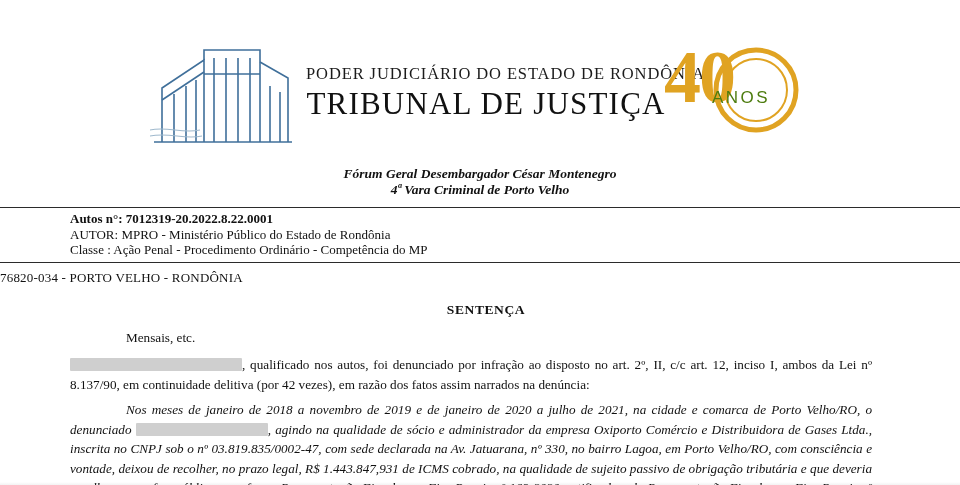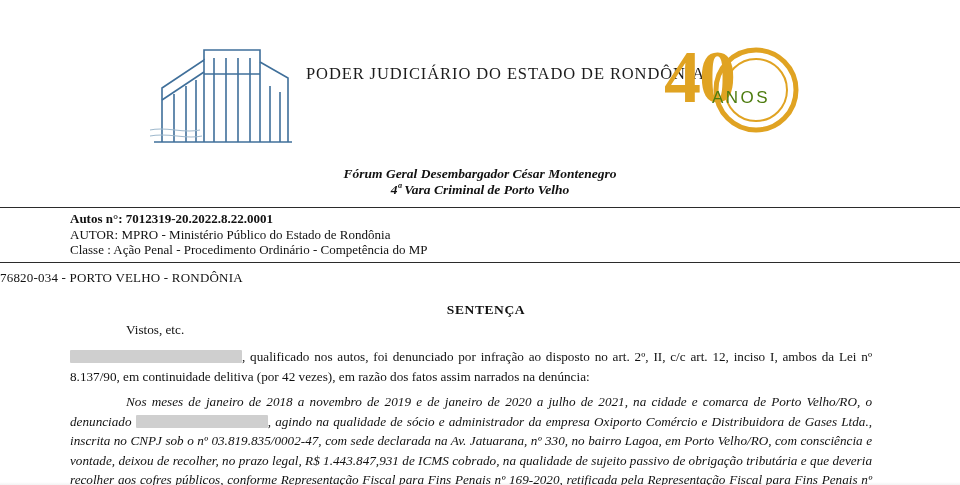--- a/index.html
+++ b/index.html
@@ -129,21 +129,21 @@
   
   .doc-body {
     padding: 0 88px 0 70px;
   }
   .sentenca {
     text-align: center;
     font-weight: bold;
     font-size: 13.5px;
     letter-spacing: 0.6px;
     margin-top: 16px;
-    margin-bottom: 2px;
+    margin-bottom: 10px;
     padding-left: 30px;
   }
   .para {
     font-family: "Liberation Serif", serif;
     font-size: 13.2px;
     line-height: 19.5px;
     text-align: justify;
     margin: 0 0 6px 0;
   }
   .para.indent-2 { text-indent: 56px; font-style: italic; }
@@ -199,20 +199,21 @@
         </g>
         <g fill="none" stroke="#9fb9cd" stroke-width="1.1">
           <path d="M2 100 C 20 96, 34 104, 52 100"></path>
           <path d="M2 106 C 22 102, 36 110, 54 106"></path>
         </g>
       </svg>
     </div>
 
     <div class="logo-text">
       <div class="logo-line1">PODER JUDICIÁRIO DO ESTADO DE RONDÔNIA</div>
+      <div class="logo-line2">TRIBUNAL DE JUSTIÇA</div>
     </div>
 
     <div class="anniversary">
       <svg width="140" height="106" viewBox="0 0 140 106" xmlns="http://www.w3.org/2000/svg" style="position:absolute;left:0;top:0;">
         <circle cx="92" cy="50" r="40" fill="none" stroke="#e0a322" stroke-width="5"></circle>
         <circle cx="92" cy="50" r="31" fill="none" stroke="#e0a322" stroke-width="2"></circle>
       </svg>
       <div class="anniv-40">40</div>
       <div class="anniv-anos">ANOS</div>
     </div>
@@ -237,21 +238,21 @@
 </div>
 
 <div class="rule rule-bottom"></div>
 
 <div class="address-line">76820-034 - PORTO VELHO - RONDÔNIA</div>
 
 <div class="doc-body">
 
   <div class="sentenca">SENTENÇA</div>
 
-  <p class="para vistos">Vistos, etc.</p>
+  <p class="para vistos">Mensais, etc.</p>
 
   <p class="para">
     <span class="redact r1"></span><span>, qualificado nos autos, foi denunciado por infração ao disposto no art. 2º, II, c/c art. 12, inciso I, ambos da Lei nº 8.137/90, em continuidade delitiva (por 42 vezes), em razão dos fatos assim narrados na denúncia:</span>
   </p>
 
   <p class="para indent-2">
     <span>Nos meses de janeiro de 2018 a novembro de 2019 e de janeiro de 2020 a julho de 2021, na cidade e comarca de Porto Velho/RO, o denunciado</span>
     <span class="redact r2"></span><span>, agindo na qualidade de sócio e administrador da empresa Oxiporto Comércio e Distribuidora de Gases Ltda., inscrita no CNPJ sob o nº 03.819.835/0002-47, com sede declarada na Av. Jatuarana, nº 330, no bairro Lagoa, em Porto Velho/RO, com consciência e vontade, deixou de recolher, no prazo legal, R$ 1.443.847,931 de ICMS cobrado, na qualidade de sujeito passivo de obrigação tributária e que deveria recolher aos cofres públicos, conforme Representação Fiscal para Fins Penais nº 169-2020, retificada pela Representação Fiscal para Fins Penais nº 04-2022, ambas provenientes da SEFIN/RO e acompanhadas das respectivas Declarações Mensais.</span>
   </p>
 

